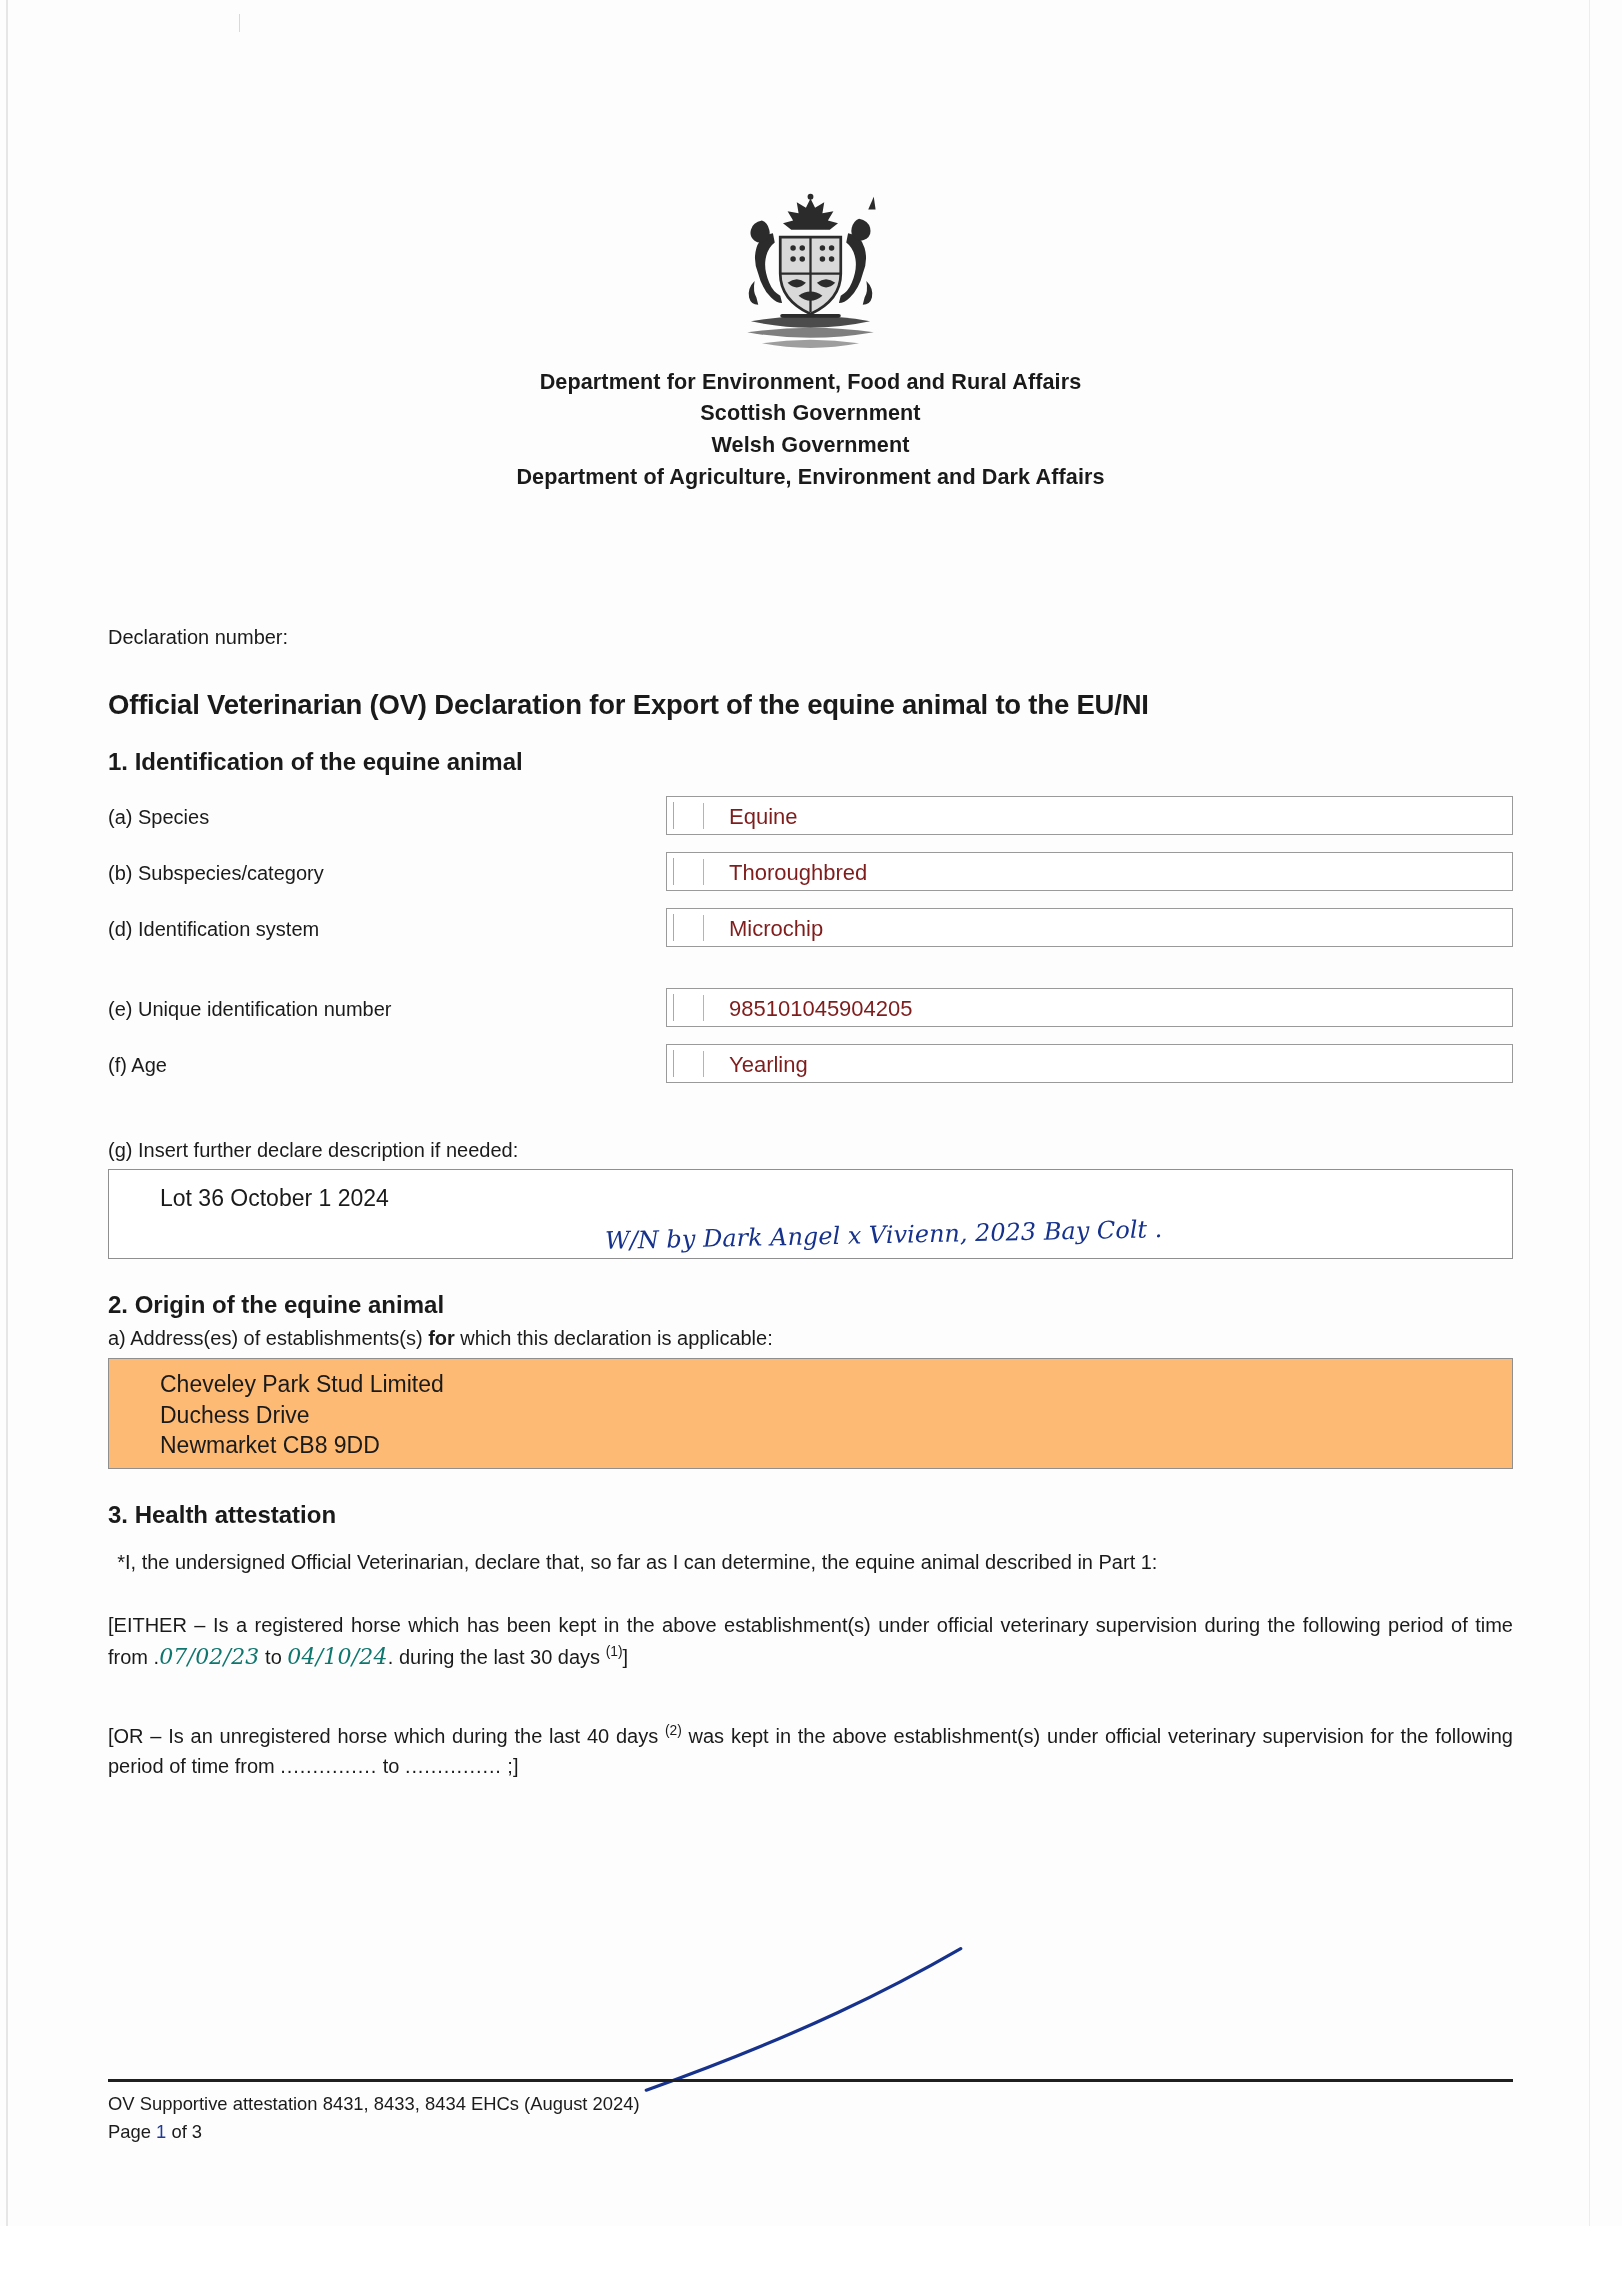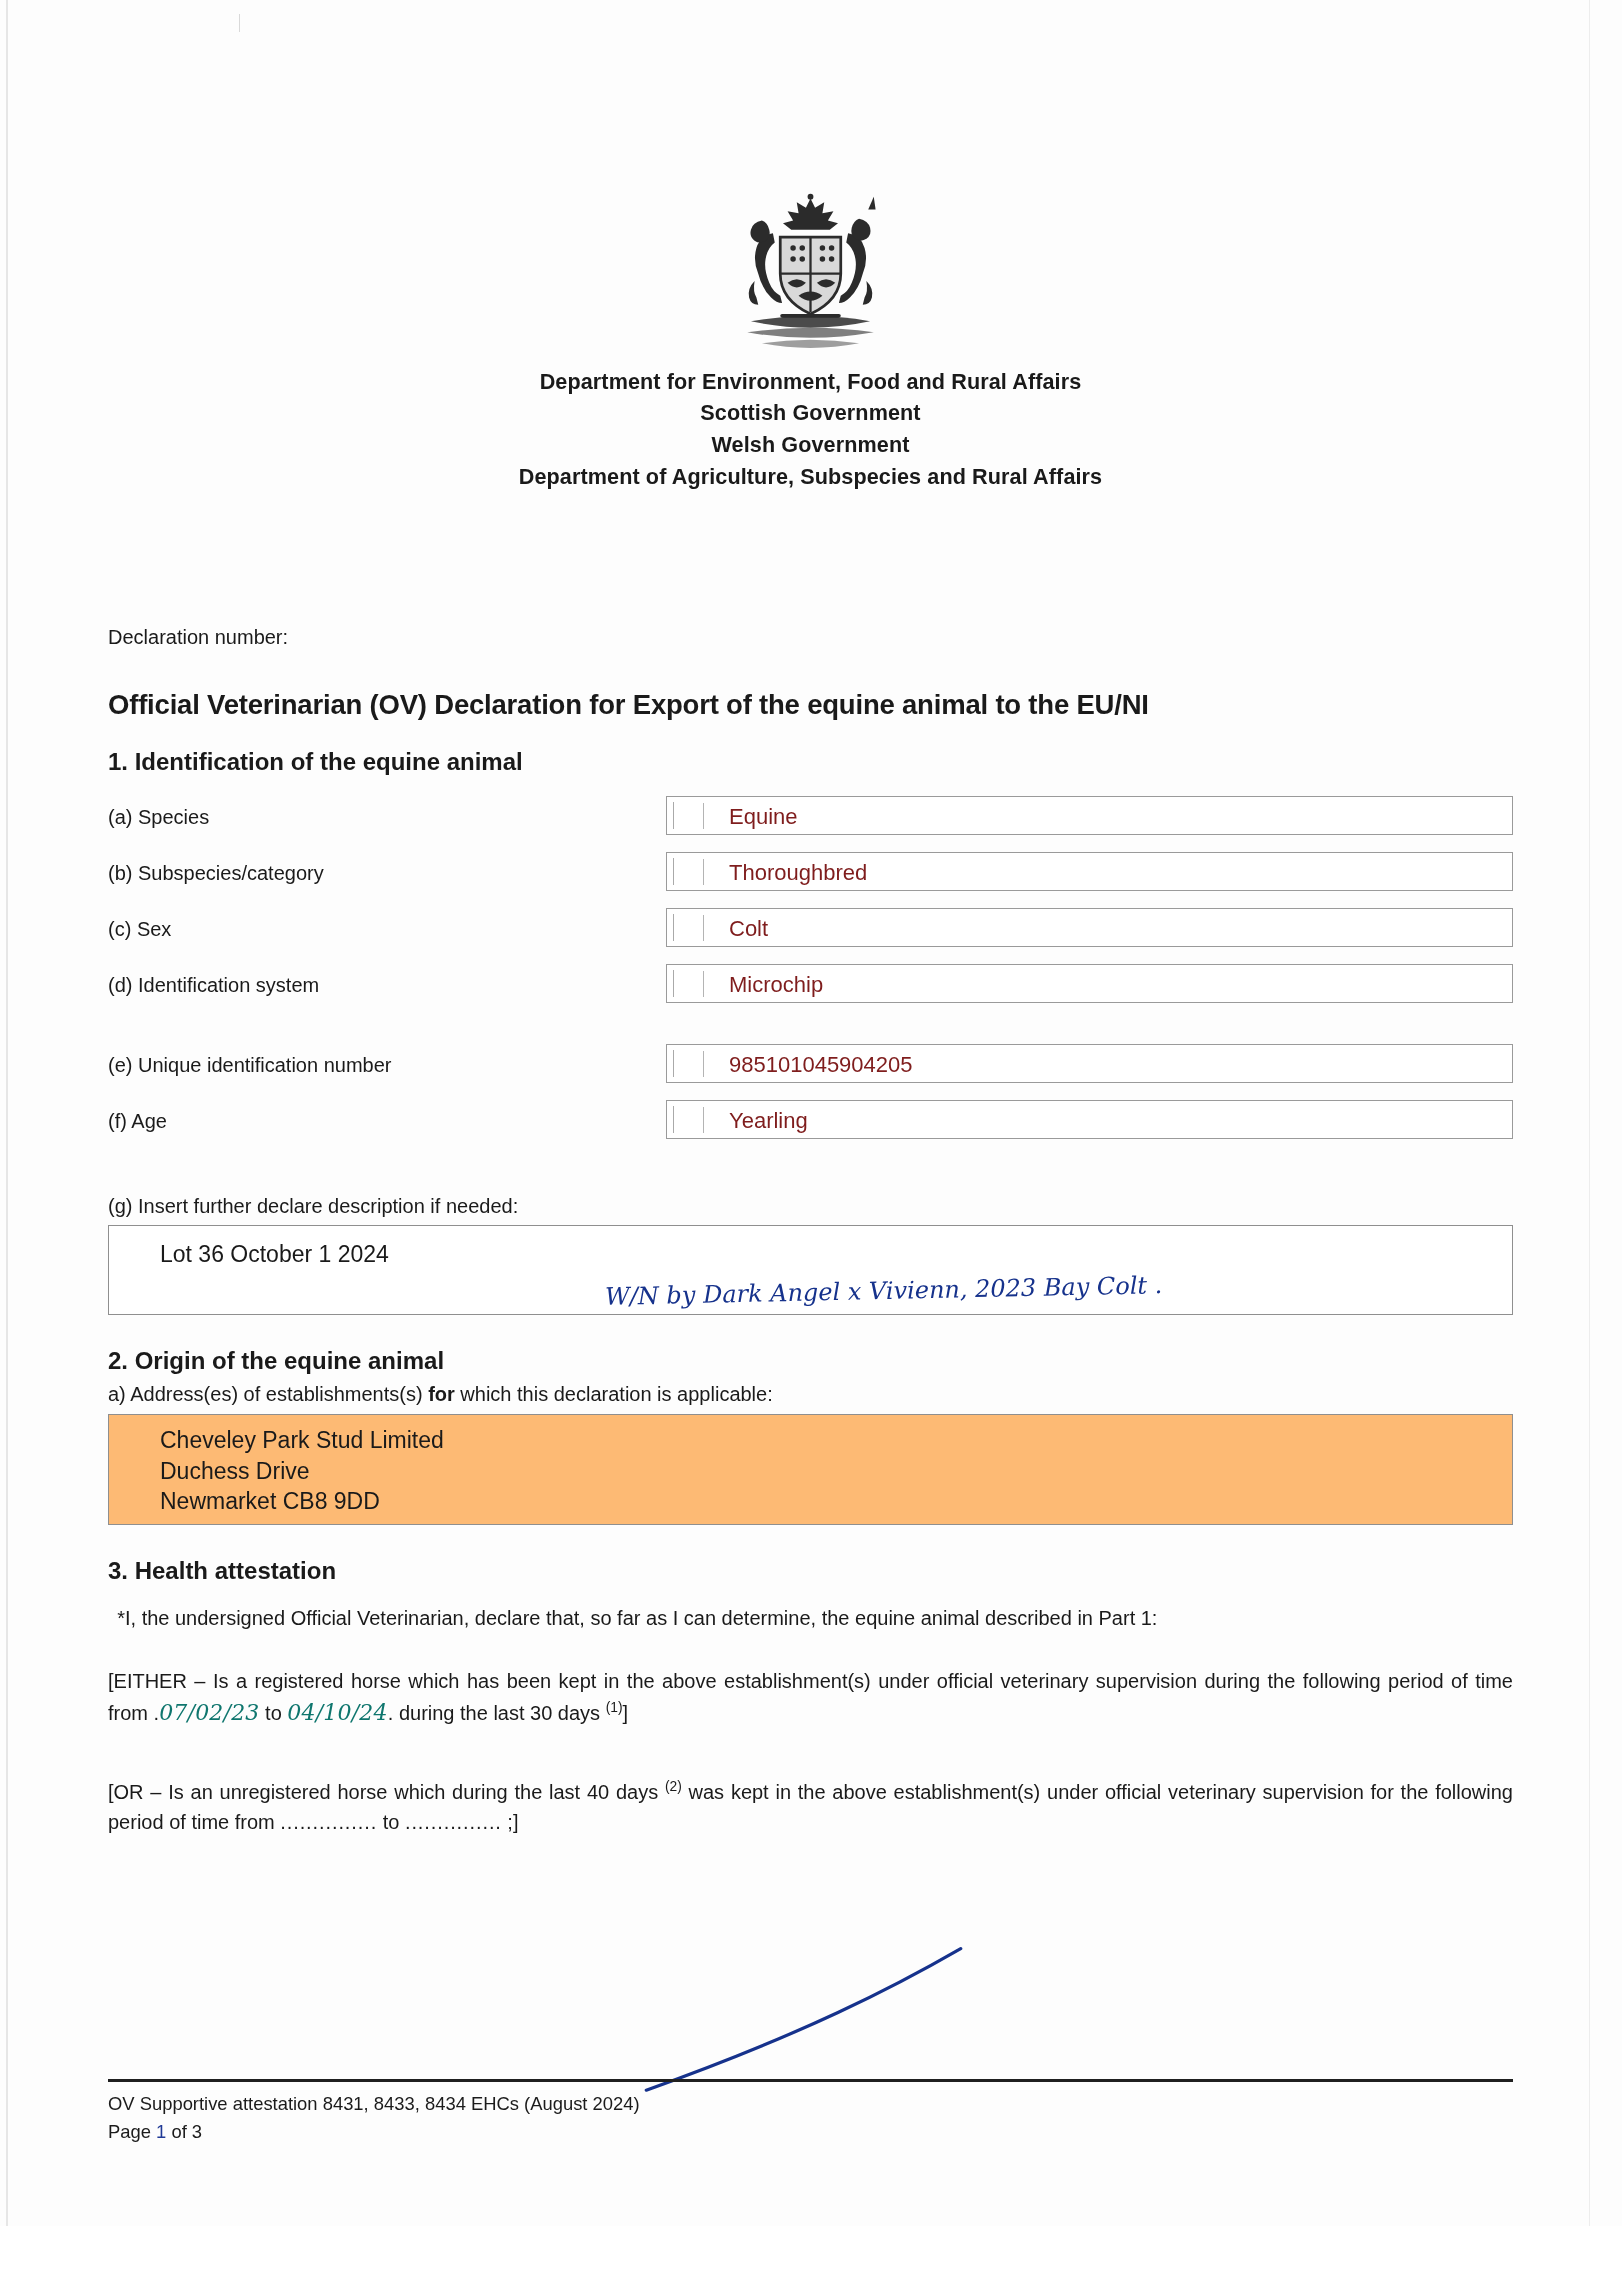--- a/index.html
+++ b/index.html
@@ -299,21 +299,21 @@
             <rect x="72" y="132" width="66" height="4" rx="2"></rect>
           </g>
         </svg>
       </span>
     </div>
 
     <div class="dept-block">
       <div>Department for Environment, Food and Rural Affairs</div>
       <div>Scottish Government</div>
       <div>Welsh Government</div>
-      <div>Department of Agriculture, Subspecies and Rural Affairs</div>
+      <div>Department of Agriculture, Environment and Dark Affairs</div>
     </div>
 
     <div class="decl-number">Declaration number:</div>
 
     <div class="doc-title">Official Veterinarian (OV) Declaration for Export of the equine animal to the EU/NI</div>
 
     <div class="section-head">1. Identification of the equine animal</div>
 
     <div class="id-rows">
 
@@ -328,28 +328,20 @@
 
       <div class="id-row">
         <div class="id-label">(b) Subspecies/category</div>
         <div class="id-field">
           <span class="tick-left"></span>
           <span class="tick-right"></span>
           <span class="value">Thoroughbred</span>
         </div>
       </div>
 
-      <div class="id-row">
-        <div class="id-label">(c) Sex</div>
-        <div class="id-field">
-          <span class="tick-left"></span>
-          <span class="tick-right"></span>
-          <span class="value">Colt</span>
-        </div>
-      </div>
 
       <div class="id-row">
         <div class="id-label">(d) Identification system</div>
         <div class="id-field">
           <span class="tick-left"></span>
           <span class="tick-right"></span>
           <span class="value">Microchip</span>
         </div>
       </div>
 

